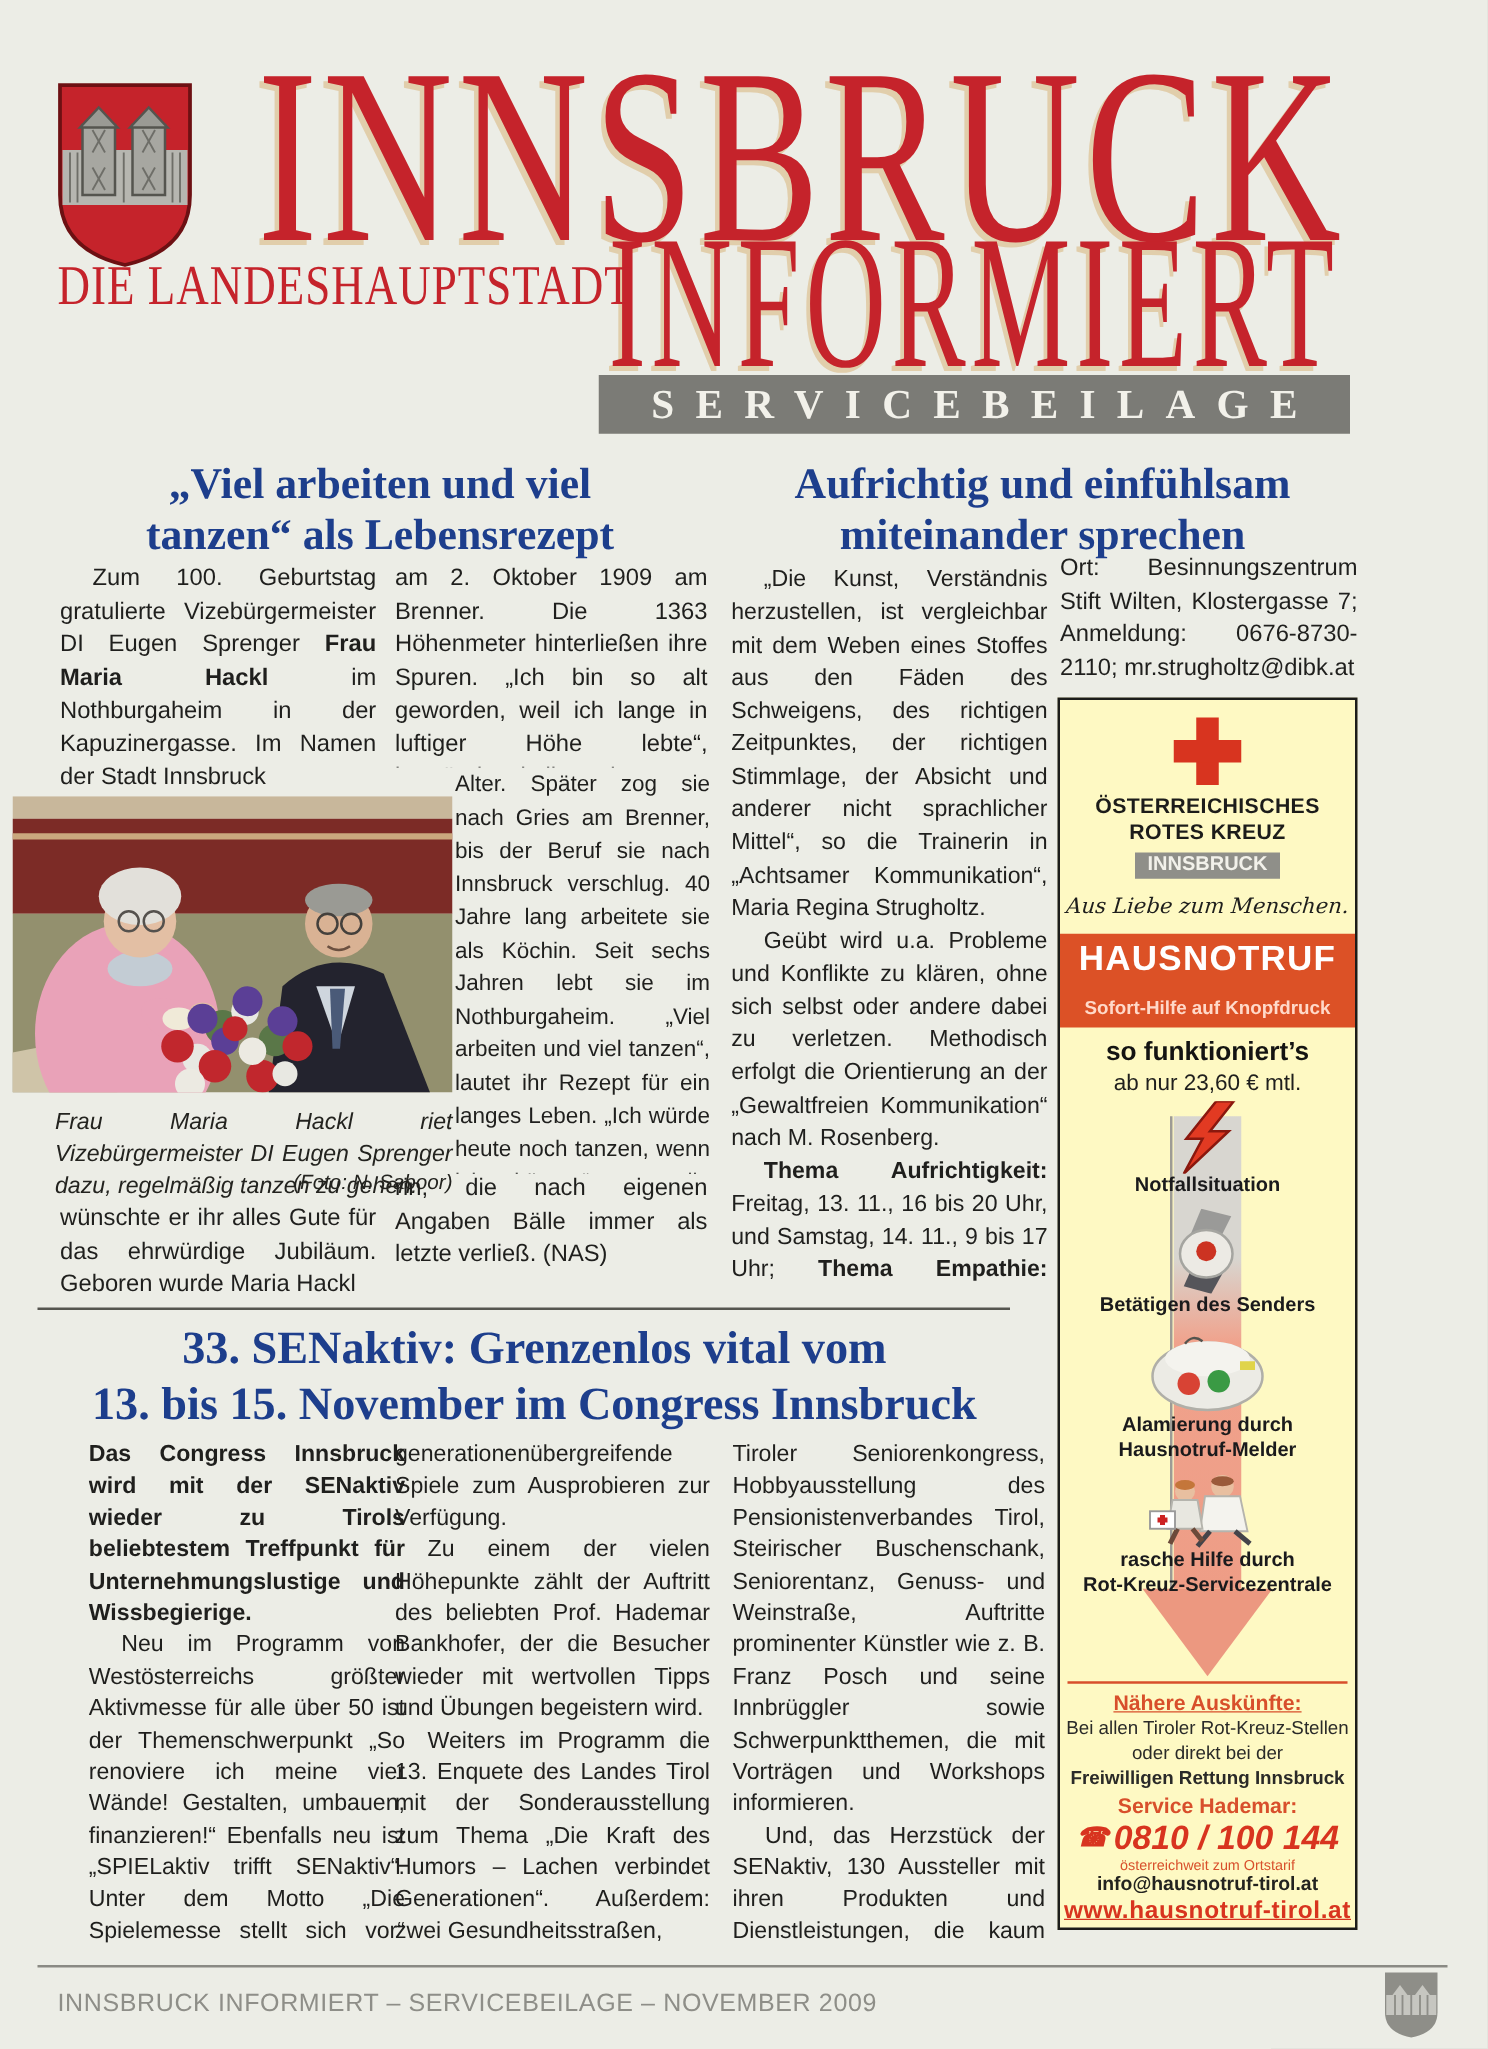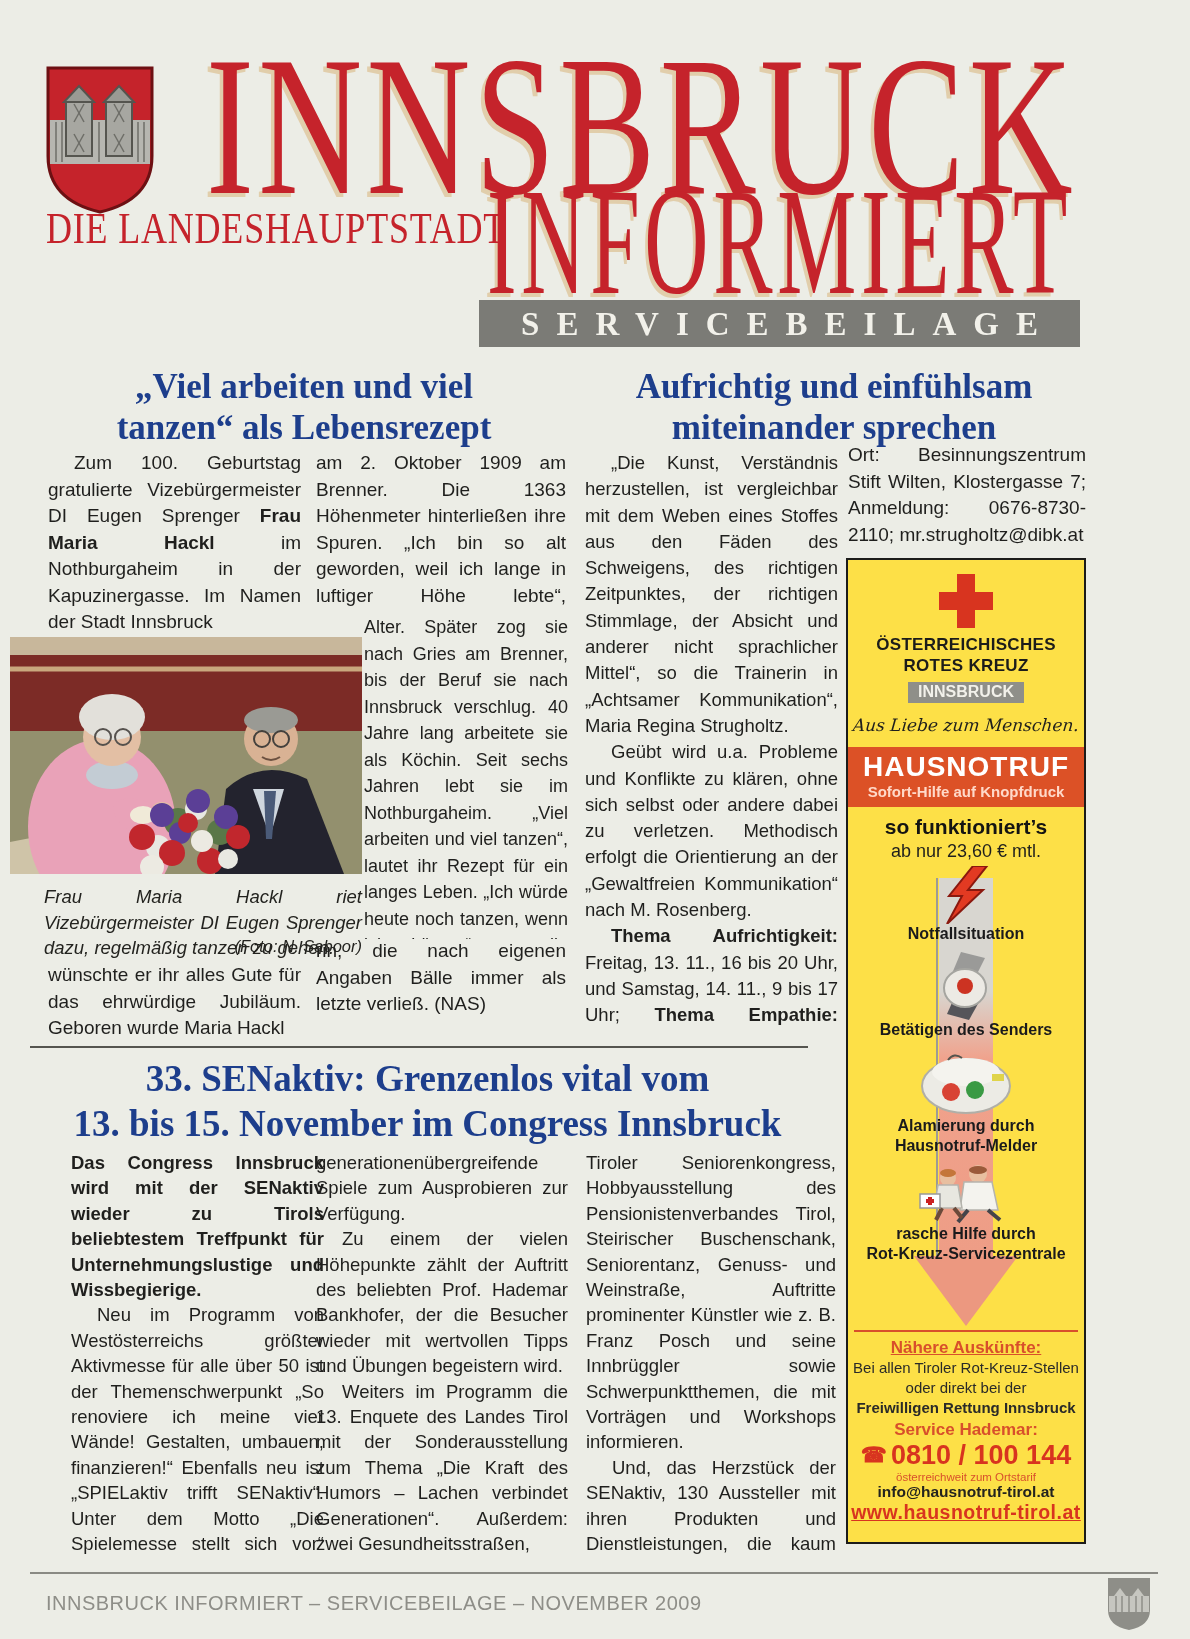--- a/index.html
+++ b/index.html
@@ -39,50 +39,50 @@
   .credit{position:absolute;right:0;bottom:1px;font-size:16.5px;font-style:italic;}
   .a2c1{left:585px;top:450px;width:253px;height:582px;overflow:hidden;font-size:18.5px;line-height:26.3px;}
   .a2c2{left:848px;top:442px;width:238px;height:110px;overflow:hidden;}
   .mid-rule{position:absolute;left:30px;top:1046px;width:778px;border-top:2px solid #55554f;}
   .a3col{top:1150px;height:404px;overflow:hidden;font-size:18.5px;line-height:25.4px;}
   .a3c1{left:48px;width:253px;margin-left:23px;}
   .a3c2{left:316px;width:252px;}
   .a3c3{left:586px;width:250px;}
   .lead{font-weight:bold;}
   
-  .adbox{position:absolute;left:846px;top:558px;width:240px;height:986px;background:#fde047;
+  .adbox{position:absolute;left:846px;top:558px;width:240px;height:986px;background:#fef9c3;
       border:2px solid #1c1c1a;box-sizing:border-box;overflow:hidden;text-align:center;}
   .ad-cross{position:relative;width:54px;height:54px;margin:14px auto 6px;}
   .ad-cross .bar-v{position:absolute;left:18px;top:0;width:18px;height:54px;background:#d8341f;}
   .ad-cross .bar-h{position:absolute;left:0;top:18px;width:54px;height:18px;background:#d8341f;}
   .ad-org{font-size:17px;font-weight:bold;color:#1c1c1a;line-height:21px;letter-spacing:.3px;}
   .ad-badge{display:inline-block;margin-top:6px;background:#8f8f89;color:#f2f1ea;font-weight:bold;
       font-size:16px;padding:1px 10px 2px;}
   .ad-slogan{margin-top:12px;font-family:"DejaVu Serif",serif;font-style:italic;font-size:17px;
       transform:skewX(-5deg);}
   .ad-banner{margin-top:12px;background:#dc5126;padding:5px 4px 7px;}
   .ad-banner-title{color:#ffffff;font-weight:bold;font-size:28px;line-height:30px;letter-spacing:1px;}
-  .ad-banner-sub{color:#ffd9c9;font-weight:bold;font-size:15px;margin-top:1px;}
+  .ad-banner-sub{color:#ffd9c9;font-weight:bold;font-size:15px;margin-top:16px;}
   .ad-how{margin-top:8px;font-weight:bold;font-size:21px;color:#141412;}
   .ad-price{font-size:18px;margin-top:2px;}
   .ad-steps{position:relative;height:462px;margin-top:4px;}
   .arrow-shaft{position:absolute;left:50%;margin-left:-27px;top:12px;width:54px;height:378px;
       background:linear-gradient(180deg,#d8d6d0 0%,#d8d6d0 30%,#f0a28c 48%,#ee9d86 100%);}
   .arrow-shaft::before{content:"";position:absolute;left:-3px;top:0;width:2px;height:100%;background:#9d9b95;}
   .arrow-head{position:absolute;left:50%;margin-left:-52px;top:390px;width:0;height:0;
       border-left:52px solid transparent;border-right:52px solid transparent;border-top:70px solid #ec9880;}
   .step-icon{position:relative;display:block;margin:0 auto;}
   .step-label{position:relative;font-weight:bold;font-size:16px;line-height:20px;color:#1a1a1c;
       white-space:pre-line;} .mt8{margin-top:8px;} .mt10{margin-top:10px;}
   .ad-rule{border-top:2px solid #d84f2b;margin:2px 6px 6px;}
   .ad-info-title{color:#d84f2b;font-weight:bold;font-size:17px;text-decoration:underline;}
   .ad-info{font-size:15px;line-height:20px;color:#2a2a28;}
   .ad-info.b{font-weight:bold;}
   .ad-service{color:#d84f2b;font-weight:bold;font-size:17px;margin-top:2px;}
-  .ad-phone{color:#d8341f;font-weight:bold;font-size:27px;line-height:30px;white-space:nowrap;}
+  .ad-phone{color:#d8341f;font-weight:bold;font-size:27px;line-height:30px;white-space:nowrap;font-style:italic;}
   .ad-phone-icon{font-size:21px;vertical-align:2px;margin-right:4px;}
   .ad-note{color:#d8502c;font-size:11.5px;margin-top:1px;}
   .ad-email{font-weight:bold;font-size:15.5px;color:#23231f;}
   .ad-site{color:#d8341f;font-weight:bold;font-size:19.5px;letter-spacing:.5px;text-decoration:underline;}
   
   .foot-rule{position:absolute;left:30px;top:1572px;width:1128px;border-top:2px solid #8a8a84;}
   .foot-text{position:absolute;left:46px;top:1592px;font-size:20px;color:#8e8e88;letter-spacing:.5px;}
   .foot-coa{position:absolute;left:1106px;top:1576px;width:46px;height:56px;}
   .foot-page{position:absolute;right:14px;top:1592px;font-size:20px;color:#8e8e88;}
 </style>

